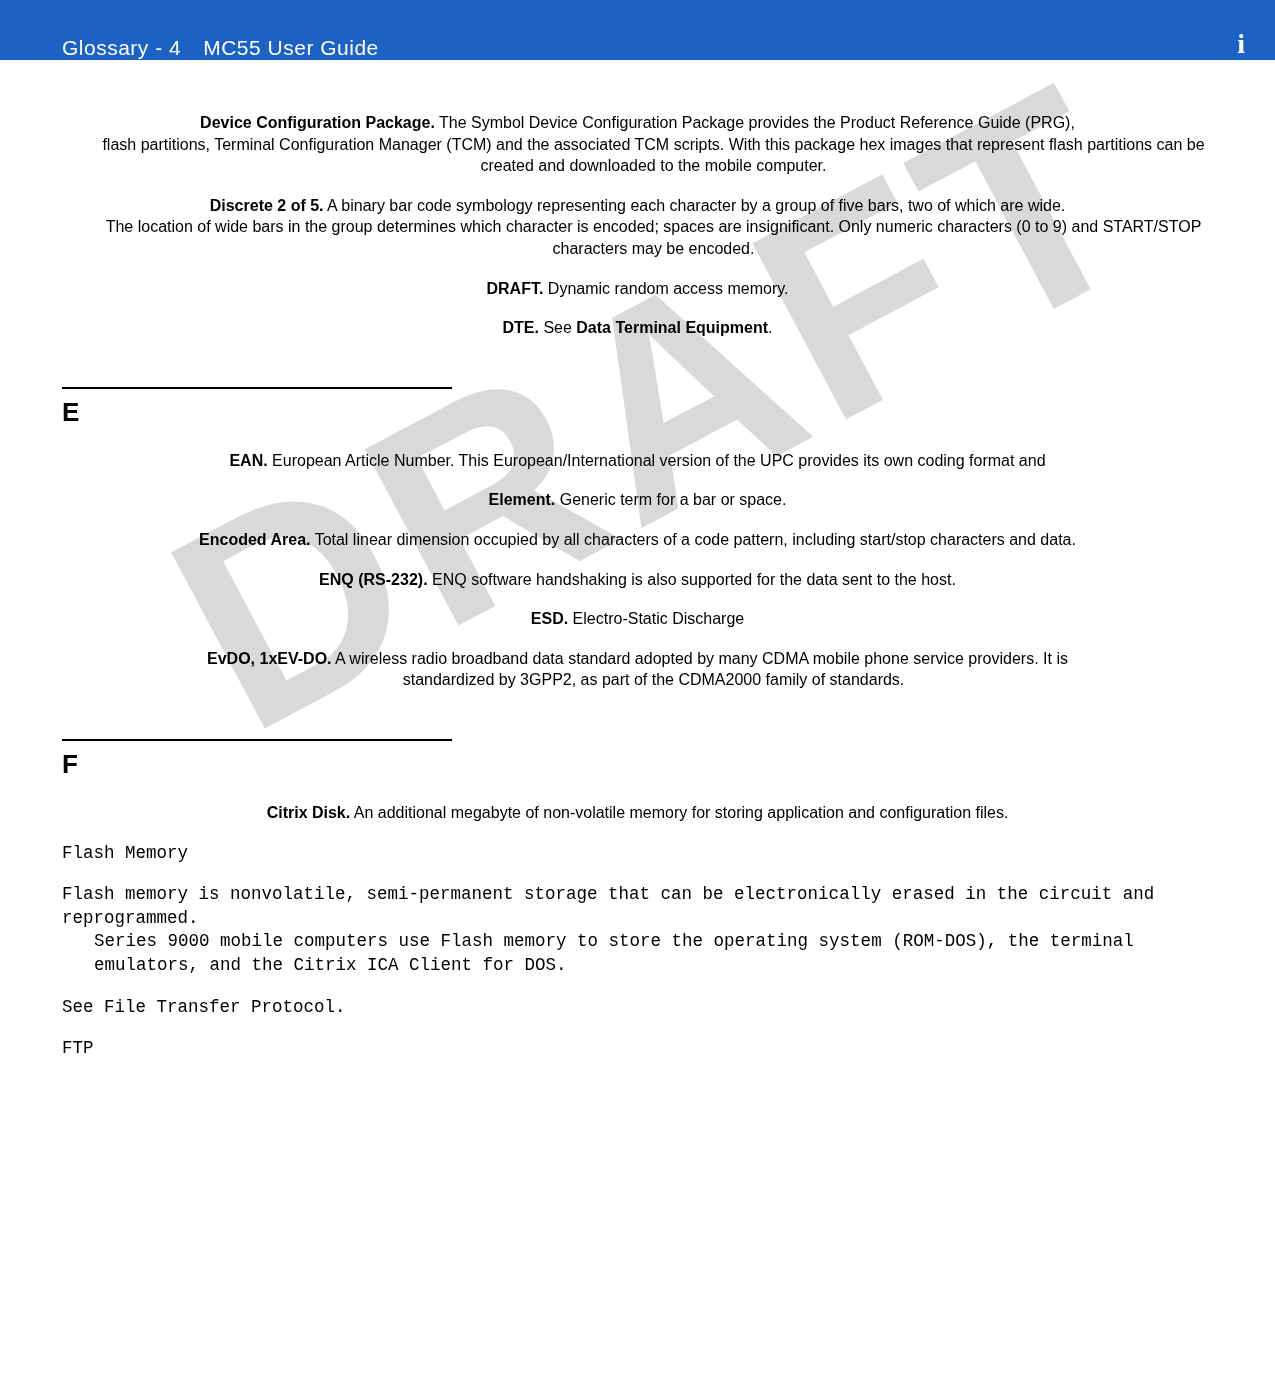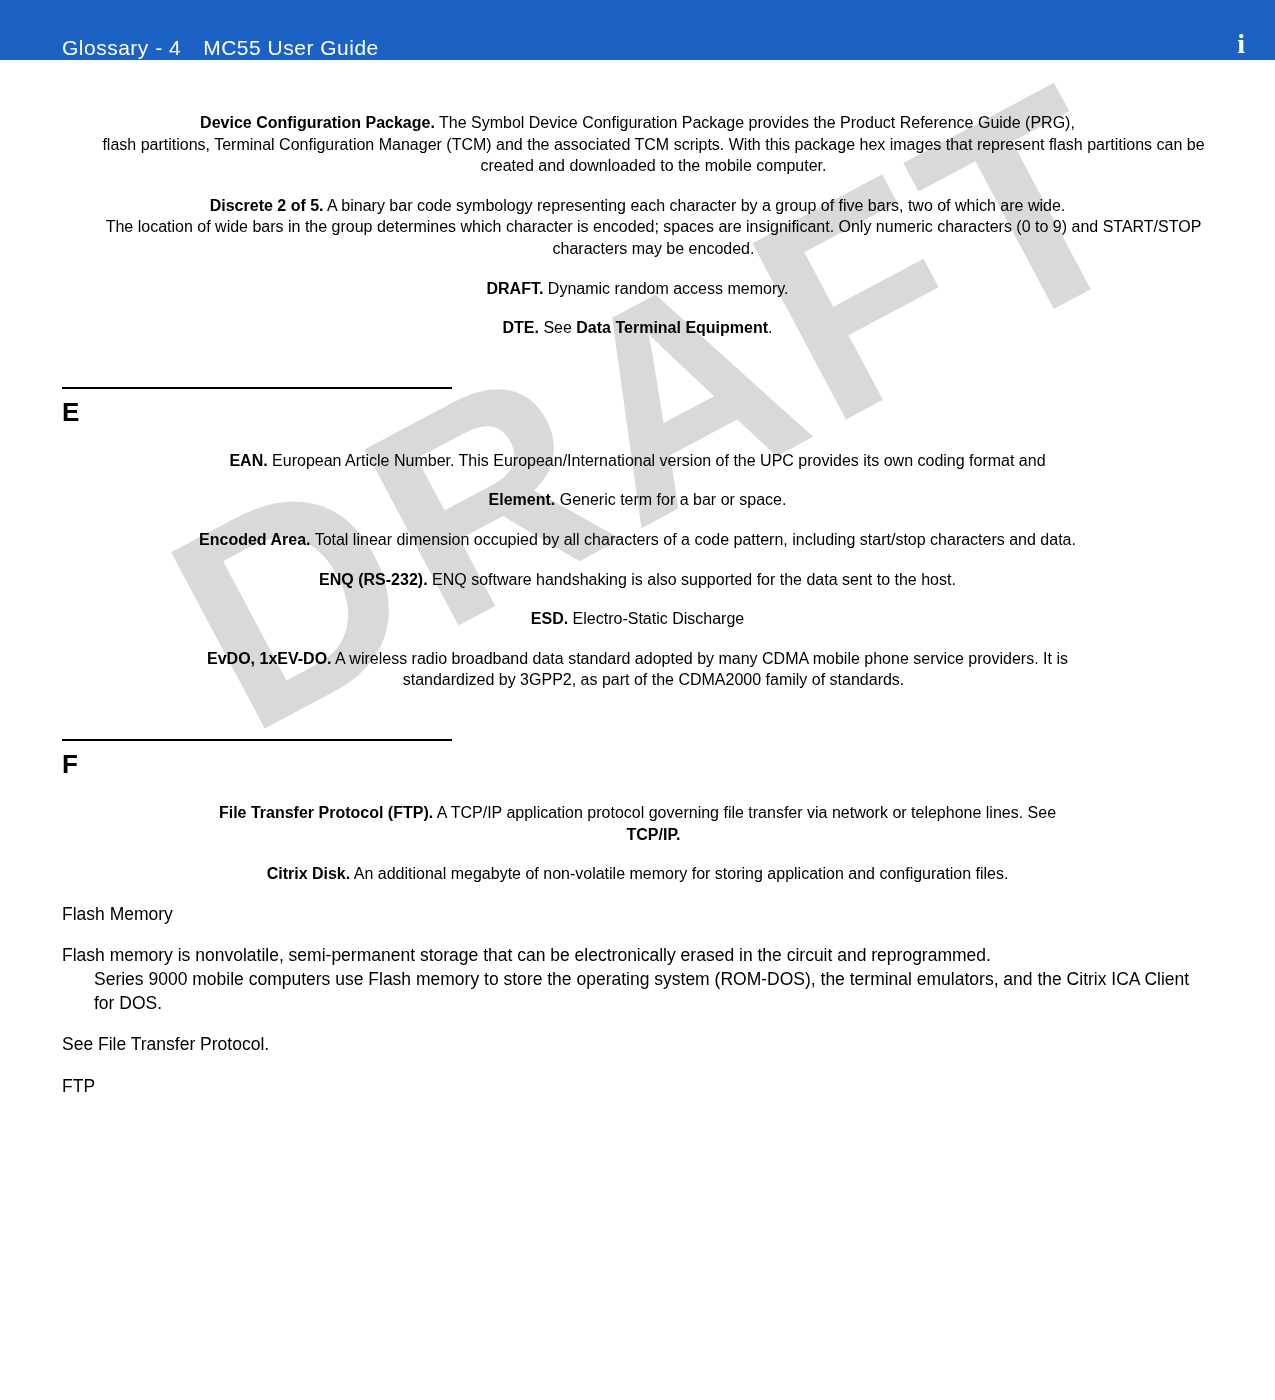--- a/index.html
+++ b/index.html
@@ -9,21 +9,21 @@
     .header-right { color: #fff; font-weight: bold; font-size: 28px; font-family: Georgia, serif; }
     .content { padding: 52px 62px 0 62px; position: relative; }
     .watermark { position: absolute; top: 180px; left: 140px; font-size: 290px; font-weight: 600; color: #d9d9d9; transform: rotate(-28deg); transform-origin: center; letter-spacing: 10px; z-index: 0; pointer-events: none; font-family: Arial, sans-serif; }
     .body-content { position: relative; z-index: 1; }
     .entry { margin-bottom: 18px; font-size: 16px; line-height: 1.35; color: #000; text-align: center; }
     .entry .term { font-weight: bold; }
     .entry .def-cont { display: block; padding-left: 32px; }
     .entry .inline-bold { font-weight: bold; }
     .section-rule { border: none; border-top: 2.5px solid #000; width: 390px; margin-top: 48px; margin-bottom: 8px; }
     .section-letter { font-size: 26px; font-weight: bold; margin-bottom: 22px; }
-    .plain-line { margin-bottom: 18px; font-size: 17.5px; line-height: 1.35; color: #000; }
+    .plain-line { margin-bottom: 18px; font-size: 17.5px; line-height: 1.35; color: #000; font-family: Liberation Mono, monospace; }
     .plain-line .def-cont { display: block; padding-left: 32px; }
   </style>
 </head>
 <body>
 
 <div class="header-bar">
   <div class="header-left">
     <span>Glossary - 4</span>
     <span>MC55 User Guide</span>
   </div>
@@ -77,24 +77,20 @@
     </div>
 
     <div class="entry">
       <span class="term">EvDO, 1xEV-DO.</span><span> A wireless radio broadband data standard adopted by many CDMA mobile phone service providers. It is</span>
       <span class="def-cont">standardized by 3GPP2, as part of the CDMA2000 family of standards.</span>
     </div>
 
     <hr class="section-rule">
     <div class="section-letter">F</div>
 
-    <div class="entry">
-      <span class="term">File Transfer Protocol (FTP).</span><span> A TCP/IP application protocol governing file transfer via network or telephone lines. See</span>
-      <span class="def-cont inline-bold">TCP/IP.</span>
-    </div>
 
     <div class="entry">
       <span class="term">Citrix Disk.</span><span> An additional megabyte of non-volatile memory for storing application and configuration files.</span>
     </div>
 
     <div class="plain-line">Flash Memory</div>
 
     <div class="plain-line">
       <span>Flash memory is nonvolatile, semi-permanent storage that can be electronically erased in the circuit and reprogrammed.</span>
       <span class="def-cont">Series 9000 mobile computers use Flash memory to store the operating system (ROM-DOS), the terminal emulators, and the Citrix ICA Client for DOS.</span>

